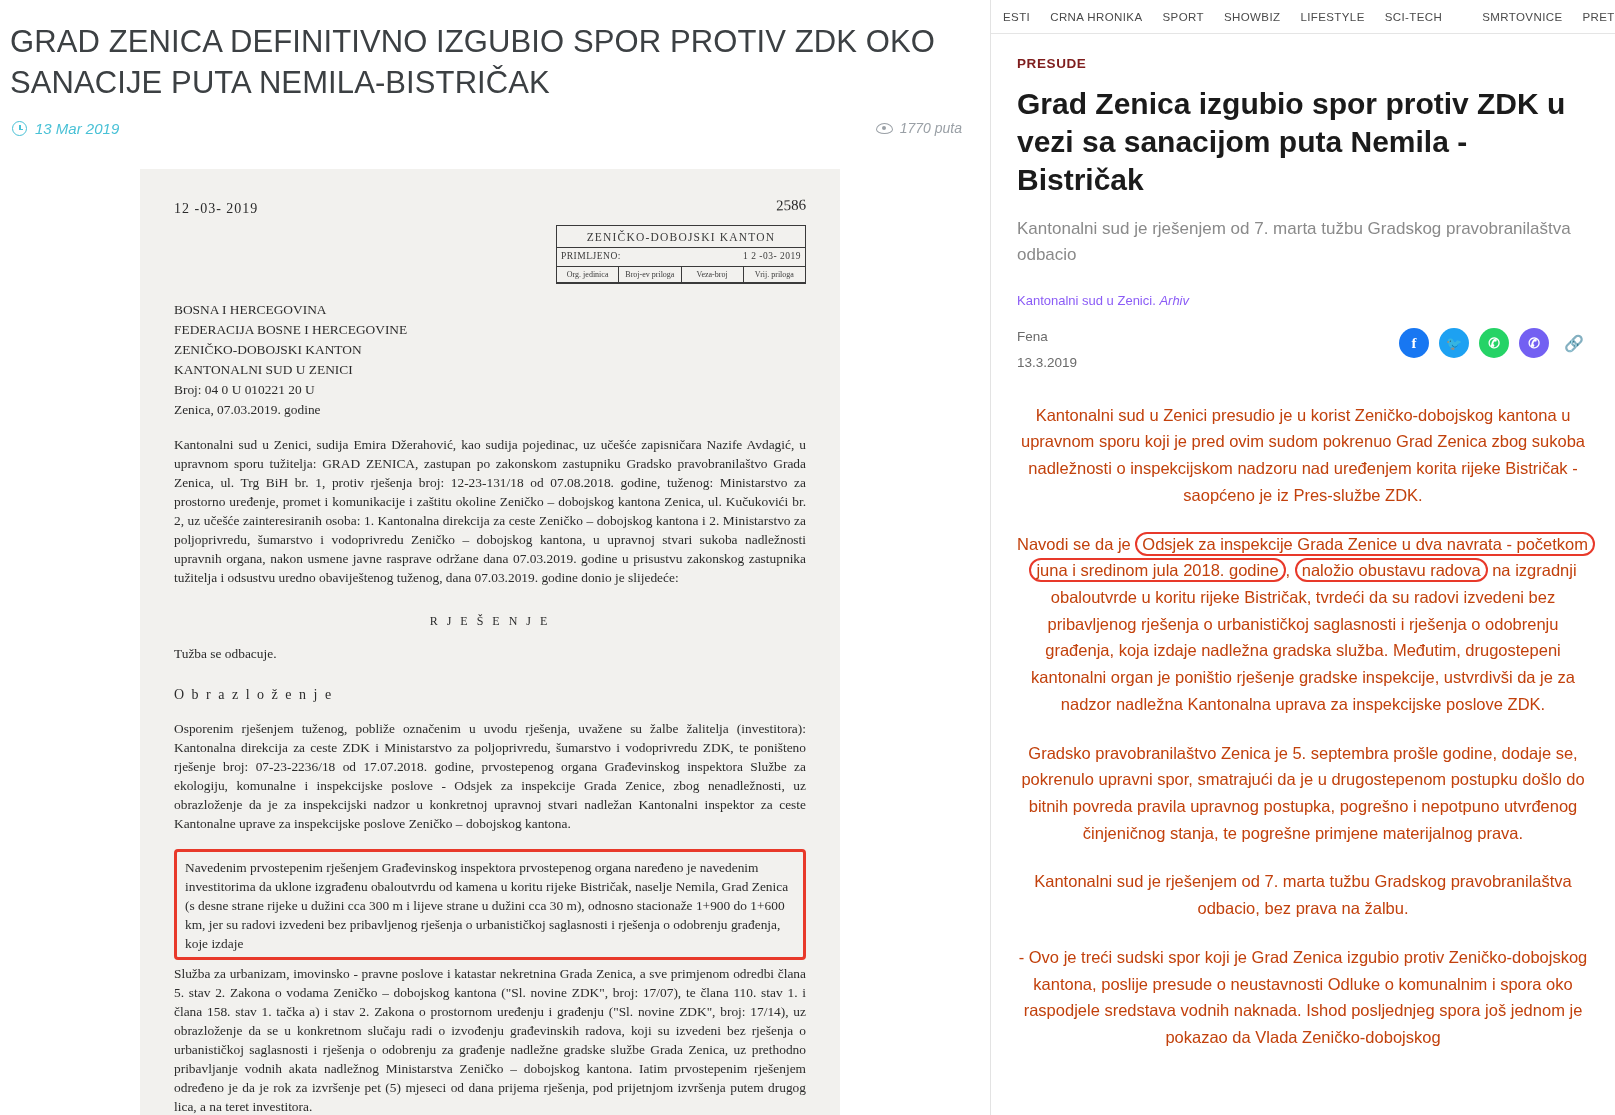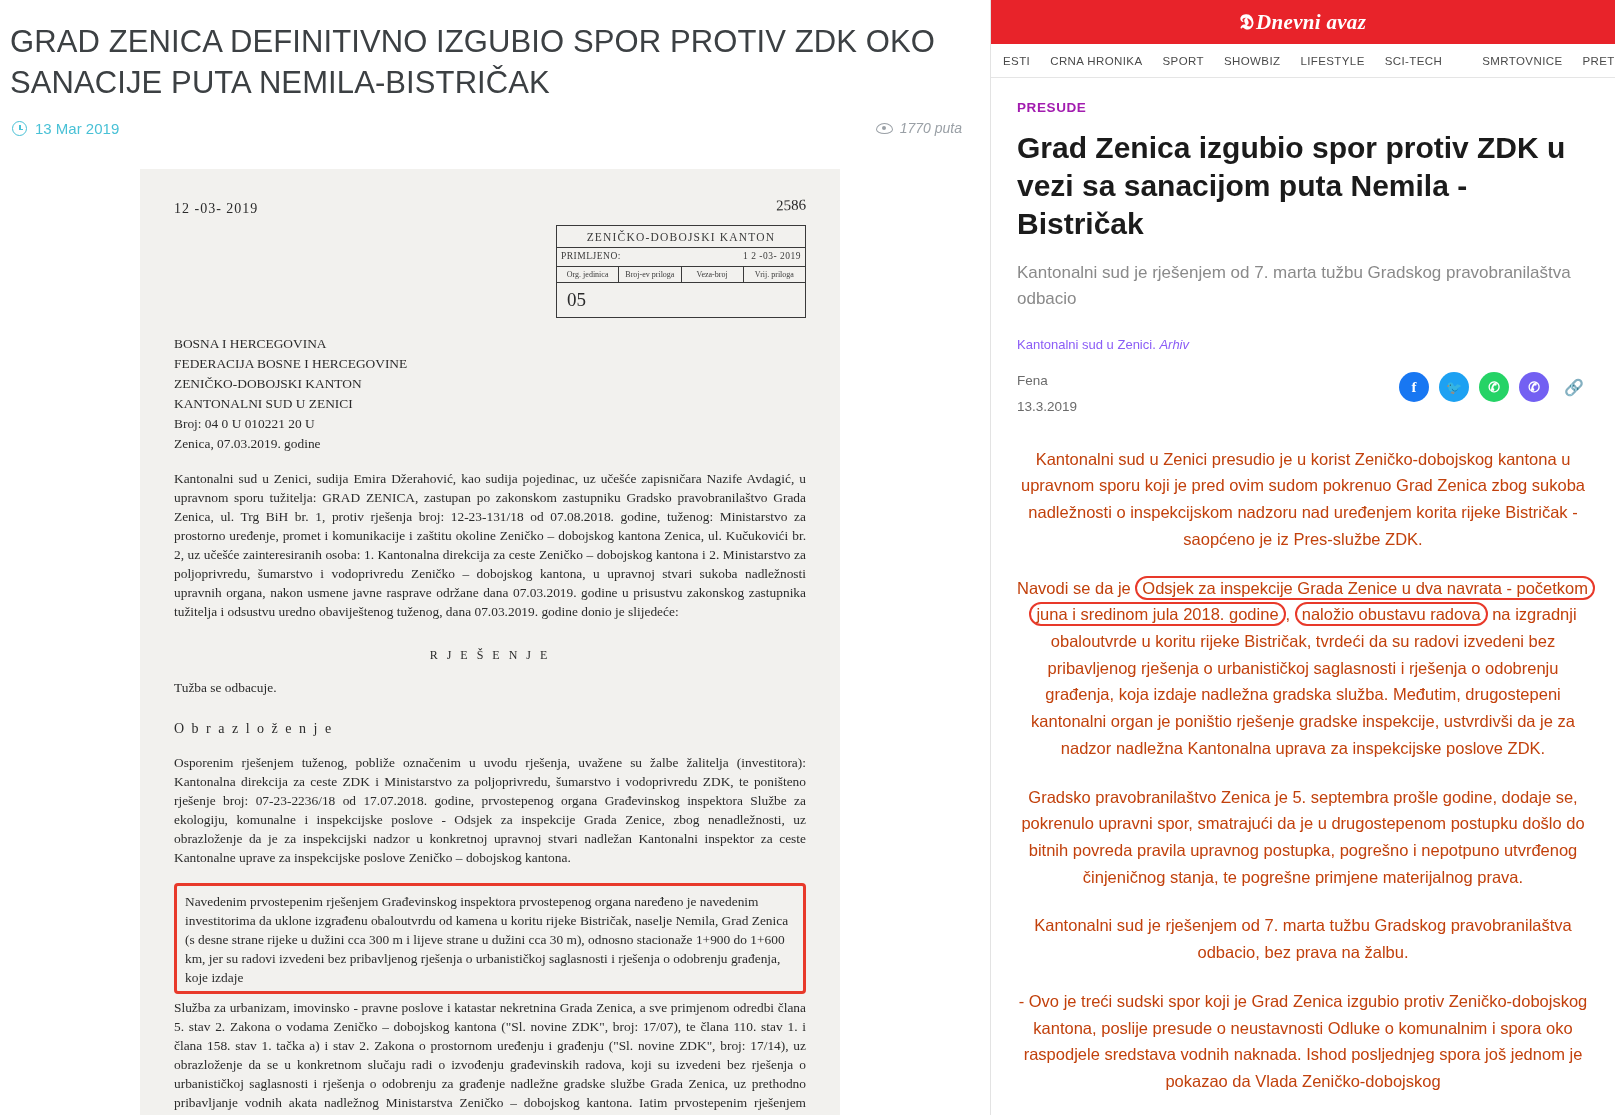--- a/index.html
+++ b/index.html
@@ -30,21 +30,21 @@
     letter-spacing: 0.1px;
     padding: 22px 28px 0 10px;
     margin: 0;
   }
   .left-meta {
     display: flex;
     align-items: center;
     justify-content: space-between;
     padding: 16px 28px 0 12px;
   }
-  .meta-left { display: flex; align-items: center; gap: 8px; }
+  .meta-left { display: flex; align-items: center; gap: 8px; font-style: italic; }
   .clock-icon {
     width: 15px; height: 15px;
     border: 1.6px solid #49c1d6;
     border-radius: 50%;
     position: relative;
     display: inline-block;
   }
   .clock-icon::before {
     content: "";
     position: absolute;
@@ -213,21 +213,21 @@
     border-bottom: 1px solid #e5e5e5;
     font-size: 11.5px;
     color: #4a4a4a;
     letter-spacing: .4px;
     white-space: nowrap;
     overflow: hidden;
   }
   .avaz-nav .spacer { flex: 1; }
   .avaz-body { padding: 22px 26px 0 26px; }
   .kicker {
-    color: #a21caf;
+    color: #7f1d1d;
     font-size: 13.5px;
     font-weight: bold;
     letter-spacing: .6px;
     margin-bottom: 14px;
   }
   .avaz-title {
     font-size: 30px;
     line-height: 1.26;
     color: #1b1b1b;
     font-weight: bold;
@@ -315,21 +315,20 @@
           <div class="stamp-row2">
             <span>PRIMLJENO:</span>
             <span>1 2 -03- 2019</span>
           </div>
           <div class="stamp-row3">
             <div>Org. jedinica</div>
             <div>Broj-ev priloga</div>
             <div>Veza-broj</div>
             <div>Vrij. priloga</div>
           </div>
-          <div class="stamp-row4">05</div>
         </div>
       </div>
 
       <div class="doc-org">
         <div>BOSNA I HERCEGOVINA</div>
         <div>FEDERACIJA BOSNE I HERCEGOVINE</div>
         <div>ZENIČKO-DOBOJSKI KANTON</div>
         <div>KANTONALNI SUD U ZENICI</div>
         <div>Broj: 04  0 U 010221 20 U</div>
         <div>Zenica, 07.03.2019. godine</div>
@@ -349,25 +348,20 @@
       </div>
 
       <div class="doc-para tight">Služba za urbanizam, imovinsko - pravne poslove i katastar nekretnina Grada Zenica, a sve primjenom odredbi člana 5. stav 2. Zakona o vodama Zeničko – dobojskog kantona ("Sl. novine ZDK", broj: 17/07), te člana 110. stav 1. i člana 158. stav 1. tačka a) i stav 2. Zakona o prostornom uređenju i građenju ("Sl. novine ZDK", broj: 17/14), uz obrazloženje da se u konkretnom slučaju radi o izvođenju građevinskih radova, koji su izvedeni bez rješenja o urbanističkoj saglasnosti i rješenja o odobrenju za građenje nadležne gradske službe Grada Zenica, uz prethodno pribavljanje vodnih akata nadležnog Ministarstva Zeničko – dobojskog kantona. Iatim prvostepenim rješenjem određeno je da je rok za izvršenje pet (5) mjeseci od dana prijema rješenja, pod prijetnjom izvršenja putem drugog lica, a na teret investitora.</div>
 
     </div>
   </div>
 </div>
 
 <div class="right-pane">
 
-  <div class="avaz-header">
-    <div class="avaz-logo">
-      <span class="mark">𝕯</span><span>Dnevni avaz</span>
-    </div>
-  </div>
 
   <div class="avaz-nav">
     <span>ESTI</span>
     <span>CRNA HRONIKA</span>
     <span>SPORT</span>
     <span>SHOWBIZ</span>
     <span>LIFESTYLE</span>
     <span>SCI-TECH</span>
     <span class="spacer"></span>
     <span>SMRTOVNICE</span>

